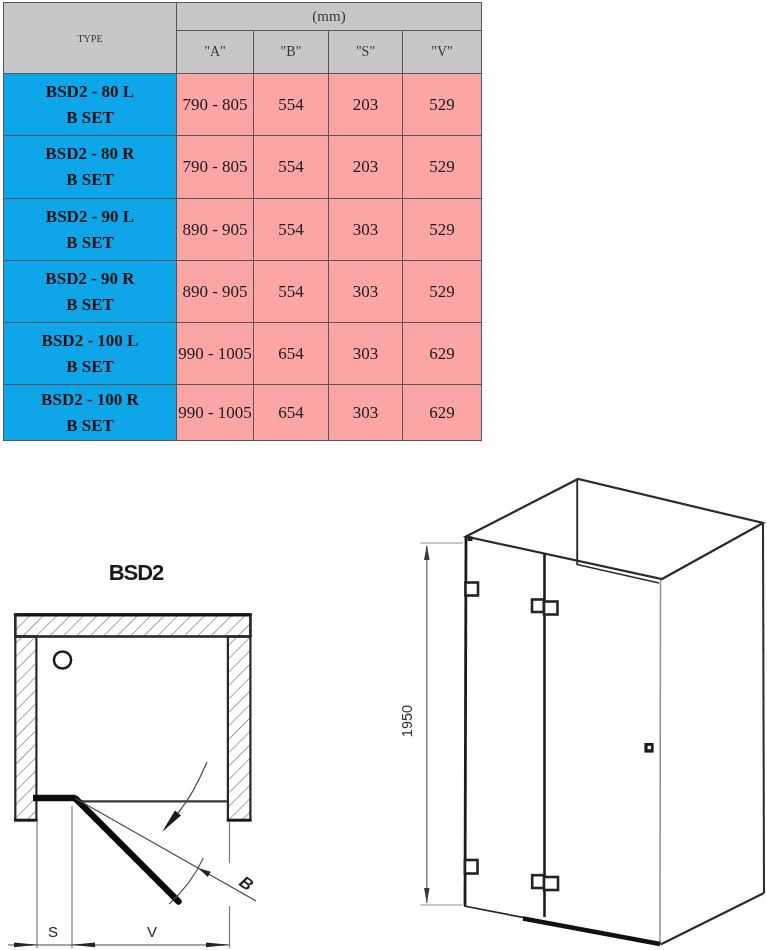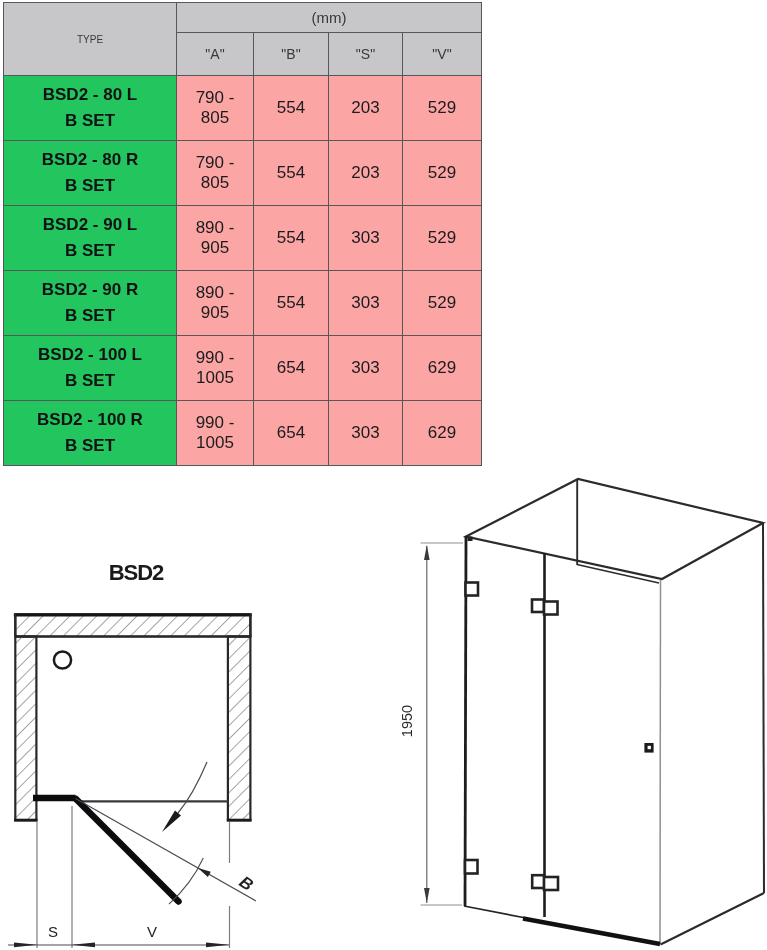--- a/index.html
+++ b/index.html
@@ -1,24 +1,24 @@
 <!DOCTYPE html>
 <html><head>
 <meta charset="utf-8">
 <style>
   html,body{margin:0;padding:0;overflow:hidden;}
   body{width:767px;height:950px;background:#ffffff;position:relative;
        font-family:"Liberation Sans", sans-serif;}
   table.spec{position:absolute;left:3px;top:2px;border-collapse:collapse;
        table-layout:fixed;}
   table.spec td{border:1px solid #57575a;text-align:center;vertical-align:middle;
-       padding:6px;overflow:hidden;}
+       padding:0;overflow:hidden;font-family:Liberation Serif, serif;}
   td.hdr{background:#c7c7c9;color:#38383a;font-size:14px;}
   td.cell{background:#fca5a5;color:#1c1c1e;font-size:17px;}
-  td.type{background:#22c55e;color:#121214;font-size:17px;font-weight:bold;line-height:26px;}
+  td.type{background:#0ea5e9;color:#121214;font-size:17px;font-weight:bold;line-height:26px;}
   svg{position:absolute;left:0;top:0;}
 </style>
 </head>
 <body>
 
 <table class="spec">
   <colgroup>
       <col style="width:173px">
       <col style="width:77px">
       <col style="width:75px">

